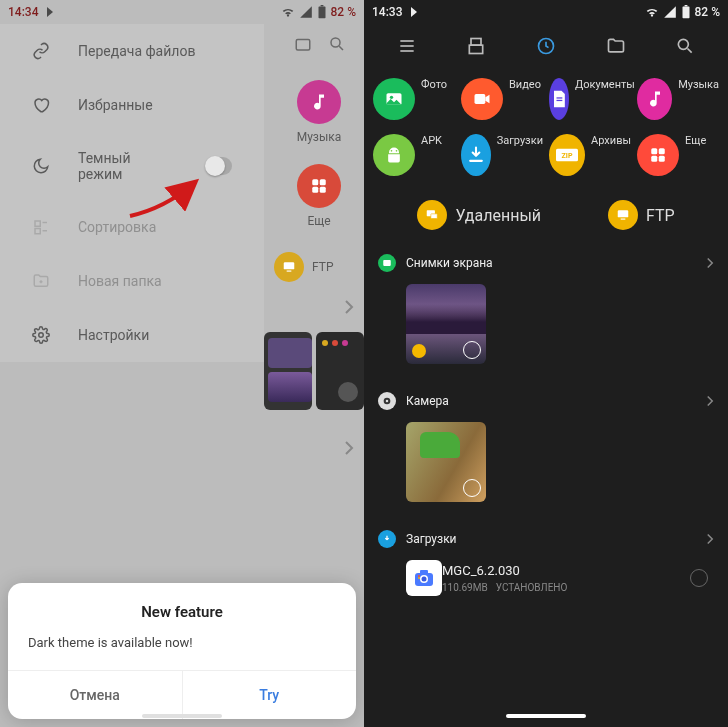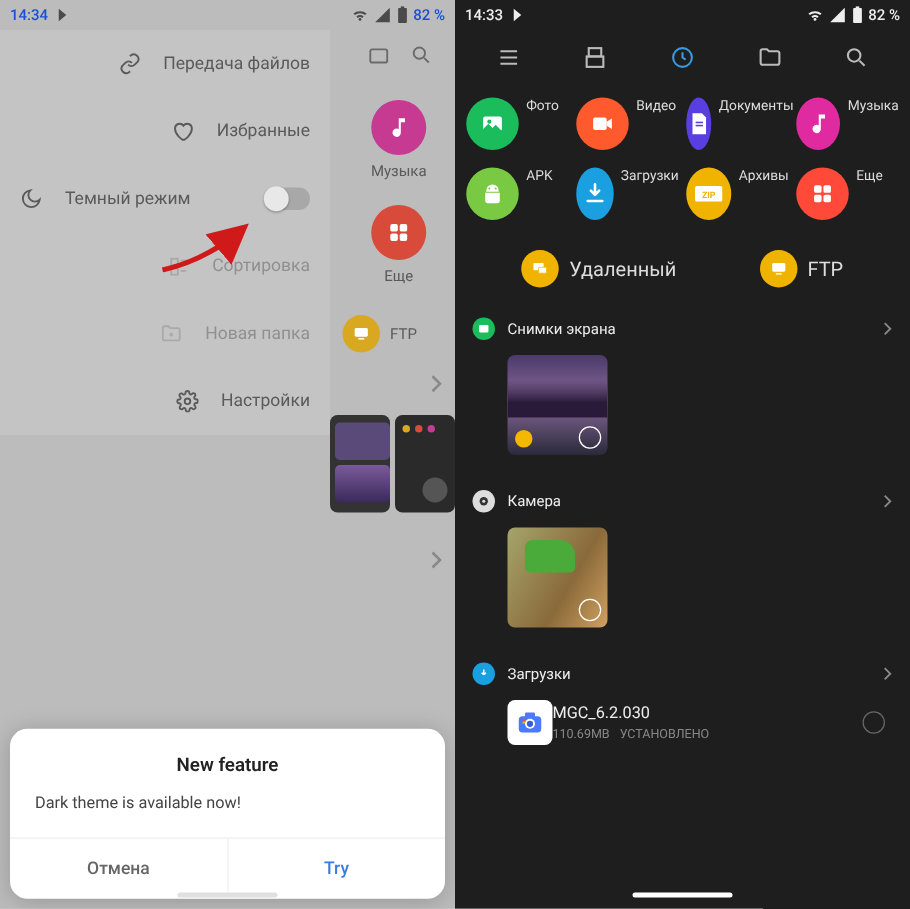--- a/index.html
+++ b/index.html
@@ -2,21 +2,21 @@
 <html><head>
 <meta charset="utf-8">
 <style>
 * { box-sizing: border-box; margin: 0; padding: 0; }
 body { font-family: -apple-system, Roboto, Arial, sans-serif; background: #fff; width: 728px; height: 727px; overflow: hidden; display: flex; }
 .phone { width: 364px; height: 727px; position: relative; overflow: hidden; }
 
 
 .phone-left { background: #c4c4c4; }
 .statusbar { height: 24px; display: flex; justify-content: space-between; align-items: center; padding: 0 8px; font-size: 12px; font-weight: 500; }
-.phone-left .statusbar { color: #1d4ed8; text-align: center; }
+.phone-left .statusbar { color: #7f1d1d; text-align: center; }
 .status-left { display: flex; align-items: center; gap: 6px; }
 .status-right { display: flex; align-items: center; gap: 4px; }
 
 .left-bg { position: absolute; top: 0; left: 0; width: 100%; height: 100%; background: #bcbcbc; }
 .left-topbar { position: absolute; top: 24px; right: 0; width: 100px; height: 40px; display: flex; justify-content: flex-end; align-items: center; gap: 16px; padding-right: 18px; }
 .left-topbar svg { width: 18px; height: 18px; }
 
 .left-tile { position: absolute; right: 0; width: 90px; display: flex; flex-direction: column; align-items: center; gap: 6px; }
 .tile-circle { width: 44px; height: 44px; border-radius: 50%; display: flex; align-items: center; justify-content: center; }
 .tile-label { font-size: 12px; color: #5a5a5a; }
@@ -24,21 +24,21 @@
 .ftp-row { position: absolute; right: 0; width: 90px; display: flex; align-items: center; gap: 8px; }
 .ftp-circle { width: 30px; height: 30px; border-radius: 50%; display: flex; align-items: center; justify-content: center; }
 
 .thumb-row { position: absolute; top: 332px; right: 0; width: 100px; height: 88px; display: flex; gap: 4px; overflow: hidden; }
 .thumb { width: 52px; height: 78px; border-radius: 6px; background: #3a3a3a; position: relative; overflow: hidden; }
 
 .chevron-row { position: absolute; right: 10px; width: 10px; height: 16px; }
 
 
 .drawer { position: absolute; top: 24px; left: 0; width: 264px; background: #c4c4c4; }
-.drawer-item { display: flex; align-items: center; gap: 18px; padding: 18px 16px; color: #5a5a5a; font-size: 14px; justify-content: flex-end; }
+.drawer-item { display: flex; align-items: center; gap: 28px; padding: 18px 32px; color: #5a5a5a; font-size: 14px; }
 .drawer-item svg { width: 18px; height: 18px; flex-shrink: 0; }
 .drawer-item .spacer { flex: 1; }
 .toggle { width: 36px; height: 18px; border-radius: 10px; background: #a8a8a8; position: relative; }
 .toggle-knob { position: absolute; width: 20px; height: 20px; border-radius: 50%; background: #e8e8e8; box-shadow: 0 1px 2px rgba(0,0,0,0.3); top: -1px; left: -1px; }
 .drawer-item.disabled { color: #909090; }
 .drawer-item.disabled svg { opacity: 0.5; }
 
 .red-arrow { position: absolute; top: 178px; left: 125px; width: 80px; height: 40px; pointer-events: none; }
 
 .bottom-sheet { position: absolute; bottom: 8px; left: 8px; right: 8px; background: #ffffff; border-radius: 14px; box-shadow: 0 2px 20px rgba(0,0,0,0.2); overflow: hidden; }

